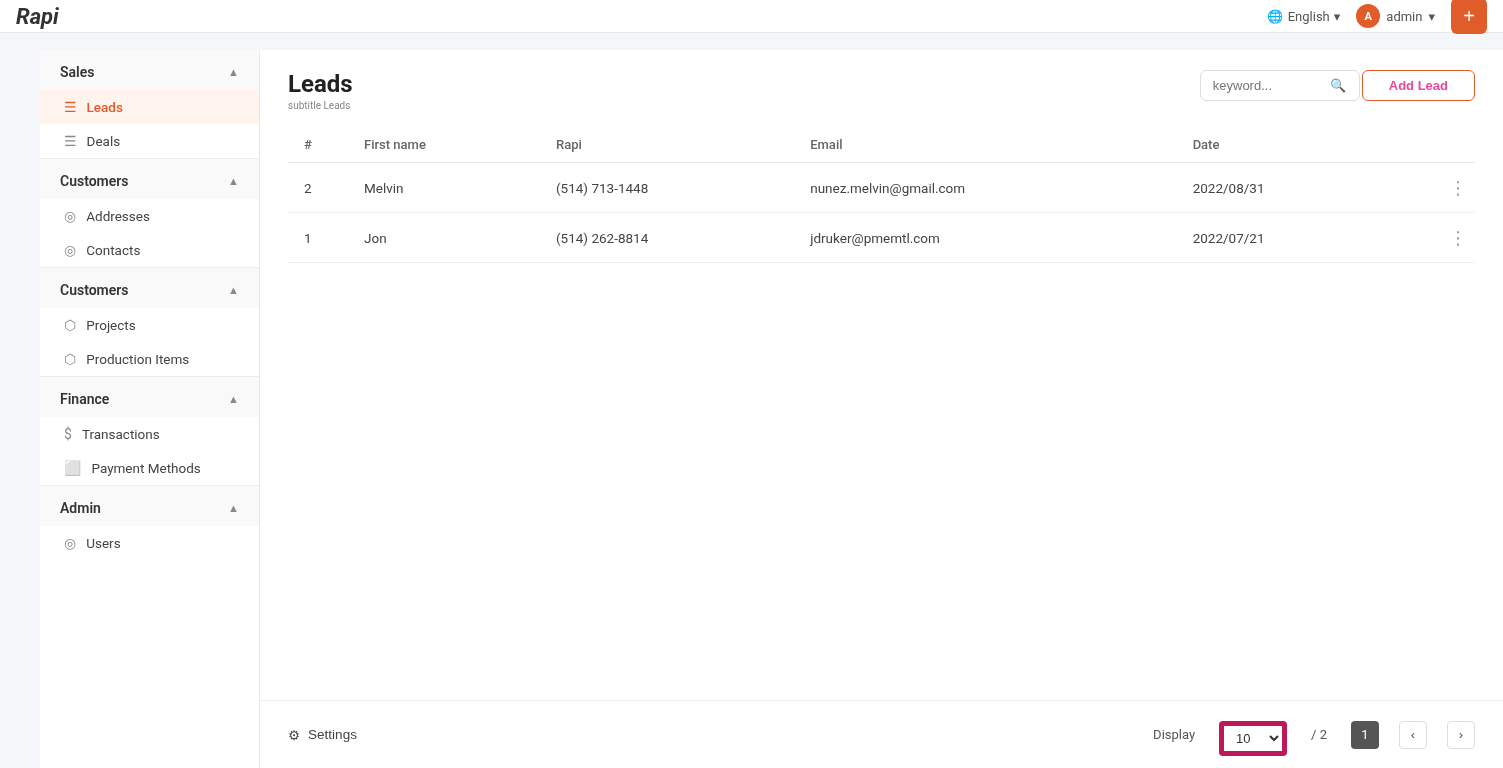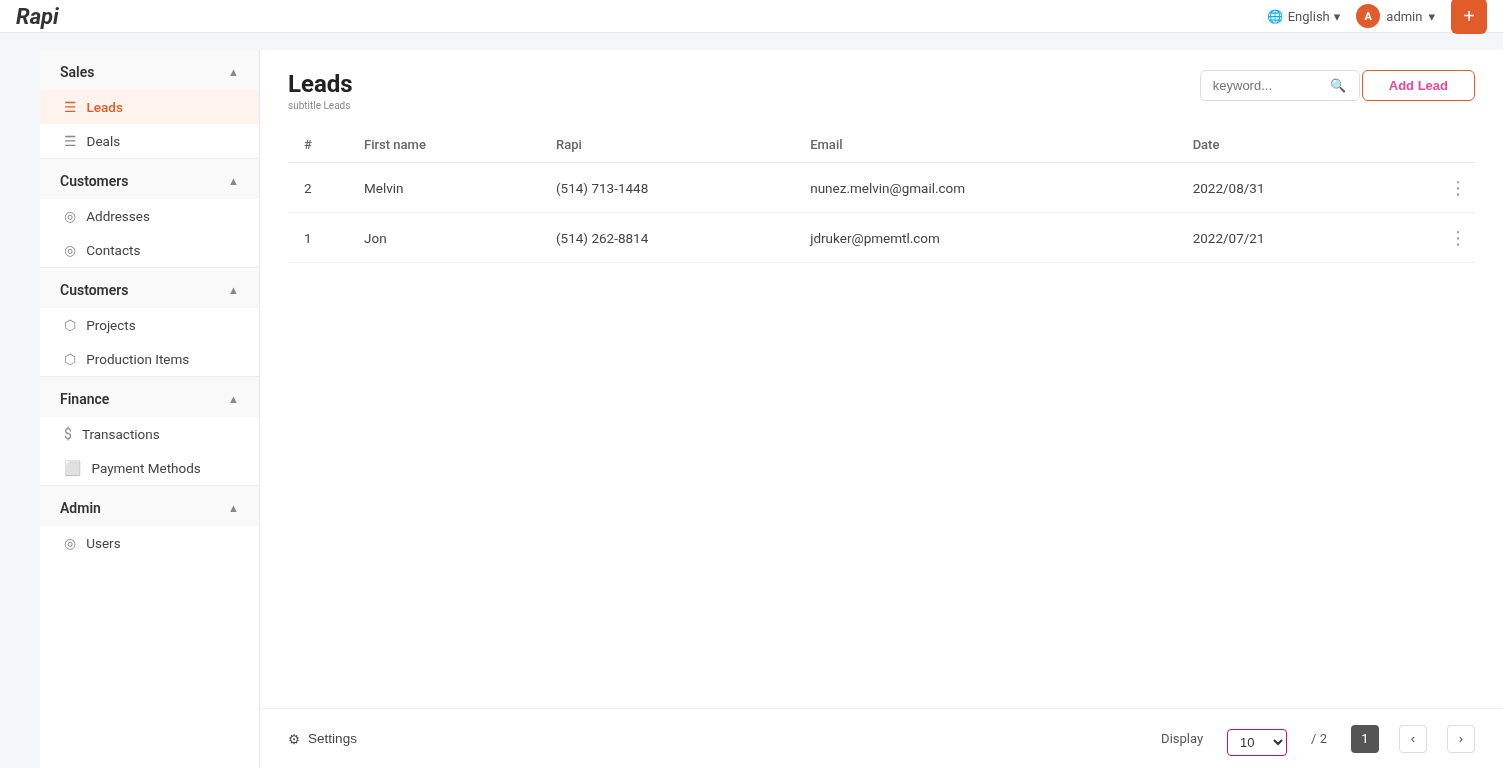--- a/index.html
+++ b/index.html
@@ -241,21 +241,21 @@
     }
     .pagination-area {
       display: flex;
       align-items: center;
       gap: 20px;
       font-size: 13px;
       color: #555;
     }
     .display-label { margin-right: 4px; }
     .page-size-select {
-      border: 1px solid #be185d;
+      border: 5px solid #be185d;
       border-radius: 4px;
       padding: 4px 8px;
       font-size: 13px;
       color: #333;
       background: #fff;
       cursor: pointer;
       margin-top: 8px;
     }
     .page-total { color: #555; margin: 0 4px; }
     .page-current {

